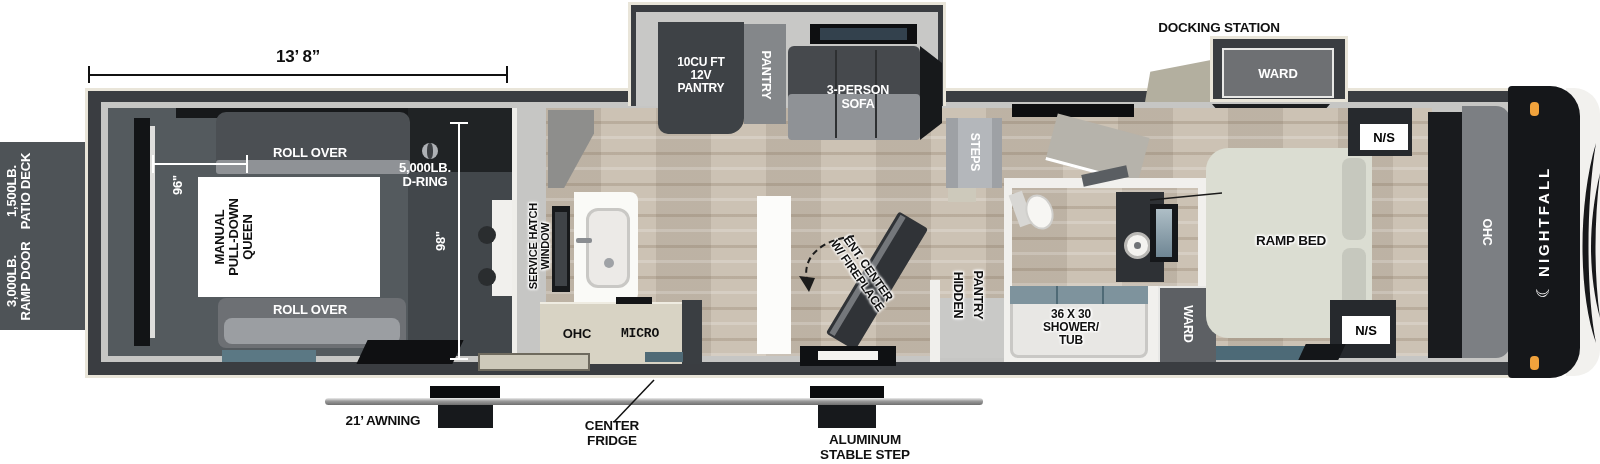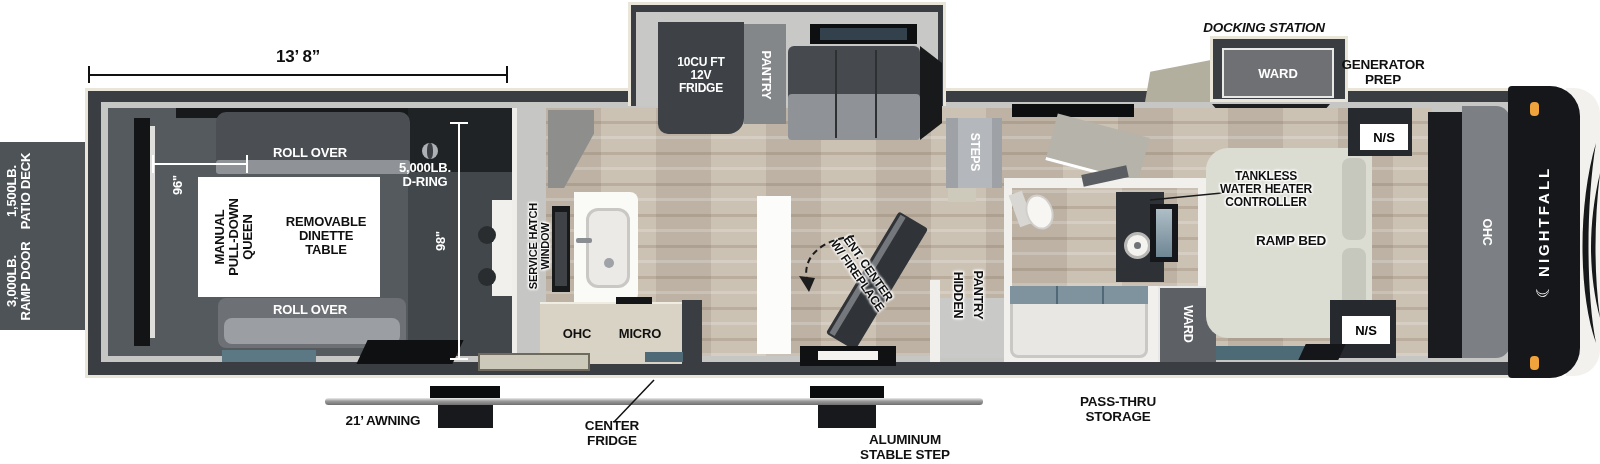--- a/index.html
+++ b/index.html
@@ -62,23 +62,20 @@
   <div class="lbl wt f13" style="left:235px;top:146px;width:150px;">ROLL OVER</div>
 
   <div class="a" style="left:218px;top:298px;width:188px;height:50px;background:#6d7074;border-radius:8px;"></div>
   <div class="a" style="left:224px;top:318px;width:176px;height:26px;background:#9b9ea2;border-radius:8px;"></div>
   <div class="lbl wt f13" style="left:235px;top:303px;width:150px;">ROLL OVER</div>
 
   <div class="a" style="left:198px;top:177px;width:182px;height:120px;background:#ffffff;">
     <div class="lbl f13 r-90" style="left:-11px;top:30px;width:112px;height:60px;">MANUAL
 PULL-DOWN
 QUEEN</div>
-    <div class="lbl f13" style="left:78px;top:38px;width:100px;">REMOVABLE
-DINETTE
-TABLE</div>
   </div>
 
   <div class="a" style="left:362px;top:340px;width:96px;height:24px;background:#0f1012;transform:skewX(-25deg);"></div>
   <div class="a" style="left:222px;top:350px;width:94px;height:12px;background:#5b7884;"></div>
   <div class="a" style="left:492px;top:200px;width:20px;height:96px;background:#f1f0ed;"></div>
   <div class="a" style="left:478px;top:226px;width:18px;height:18px;border-radius:50%;background:#2a2d2f;"></div>
   <div class="a" style="left:478px;top:268px;width:18px;height:18px;border-radius:50%;background:#2a2d2f;"></div>
 
   <div class="a" style="left:152px;top:163px;width:96px;height:2px;background:#fff;"></div>
   <div class="a" style="left:152px;top:155px;width:2px;height:18px;background:#fff;"></div>
@@ -108,38 +105,40 @@
 
   <div class="a" style="left:574px;top:192px;width:64px;height:110px;background:#fafaf7;border-radius:0 8px 8px 0;"></div>
   <div class="a" style="left:586px;top:208px;width:44px;height:80px;background:#eceae7;border:3px solid #c9c8c5;border-radius:12px;box-sizing:border-box;"></div>
   <div class="a" style="left:604px;top:258px;width:10px;height:10px;border-radius:50%;background:#9fa2a6;"></div>
   <div class="a" style="left:576px;top:238px;width:16px;height:5px;background:#8a8d91;border-radius:2px;"></div>
 
   <div class="a grain" style="left:540px;top:302px;width:142px;height:62px;background:#d8d3c4;border-top:2px solid #efece2;box-sizing:border-box;"></div>
   <div class="a" style="left:616px;top:297px;width:36px;height:7px;background:#141517;"></div>
   <div class="a" style="left:682px;top:300px;width:20px;height:64px;background:#3a3e42;"></div>
   <div class="lbl f13" style="left:552px;top:327px;width:50px;">OHC</div>
-  <div class="lbl f13" style="left:605px;top:327px;width:70px;">MICRO</div>
+  <div class="lbl f13" style="left:605px;top:327px;width:70px;font-family:Liberation Mono, monospace;">MICRO</div>
   <div class="a" style="left:645px;top:352px;width:38px;height:10px;background:#4f6a76;"></div>
 
   <div class="a" style="left:757px;top:196px;width:34px;height:158px;background:#fcfcfa;"></div>
 
   <div class="a" style="left:658px;top:22px;width:86px;height:112px;background:#3e4246;border-radius:0 0 16px 10px;"></div>
   <div class="lbl wt f12" style="left:662px;top:56px;width:78px;">10CU FT
 12V
-FRIDGE</div>
+PANTRY</div>
   <div class="a" style="left:744px;top:24px;width:42px;height:100px;background:#84878a;"></div>
   <div class="lbl wt f125 r90" style="left:730px;top:68px;width:70px;height:14px;">PANTRY</div>
   <div class="a" style="left:810px;top:24px;width:107px;height:20px;background:#0e0f11;"></div>
   <div class="a" style="left:820px;top:28px;width:87px;height:12px;background:#33414d;"></div>
   <div class="a" style="left:788px;top:46px;width:132px;height:94px;background:#46494d;border-radius:6px;"></div>
   <div class="a" style="left:788px;top:94px;width:132px;height:46px;background:#8f9296;border-radius:4px;"></div>
   <div class="a" style="left:835px;top:50px;width:2px;height:88px;background:#2e3032;"></div>
   <div class="a" style="left:875px;top:50px;width:2px;height:88px;background:#2e3032;"></div>
   <div class="a" style="left:920px;top:46px;width:22px;height:94px;background:#17191b;clip-path:polygon(0 0,100% 18%,100% 82%,0 100%);"></div>
+  <div class="lbl wt f125" style="left:802px;top:84px;width:112px;">3-PERSON
+SOFA</div>
 
   <div class="a" style="left:860px;top:210px;width:34px;height:142px;background:#303337;border-radius:3px;transform:rotate(31deg);">
     <span class="a" style="left:3px;top:2px;width:6px;height:138px;background:#74777b;"></span>
   </div>
   <div class="lbl f12 halo" style="left:796px;top:258px;width:128px;height:32px;transform:rotate(55deg);">ENT. CENTER
 W/ FIREPLACE</div>
   <svg class="a" style="left:790px;top:226px;" width="80" height="70" viewBox="0 0 80 70">
     <path d="M64 10 C 30 14, 12 32, 17 54" fill="none" stroke="#1c1c1c" stroke-width="2" stroke-dasharray="6 4"></path>
     <path d="M9 50 L19 66 L25 52 Z" fill="#1c1c1c"></path>
   </svg>
@@ -166,34 +165,34 @@
     <div class="a" style="left:112px;top:14px;width:48px;height:90px;background:#2e3135;"></div>
     <div class="a" style="left:120px;top:54px;width:27px;height:27px;border-radius:50%;background:#f4f3f0;border:3px solid #b9b8b5;box-sizing:border-box;"></div>
     <div class="a" style="left:130px;top:64px;width:7px;height:7px;border-radius:50%;background:#6f7276;"></div>
     <div class="a" style="left:146px;top:26px;width:28px;height:58px;background:#15171a;"></div>
     <div class="a" style="left:152px;top:31px;width:16px;height:48px;background:linear-gradient(#aebec6,#6f8694);"></div>
     <div class="a" style="left:78px;top:-8px;width:46px;height:12px;background:#5a5e62;transform:rotate(-12deg);"></div>
     <div class="a" style="left:6px;top:108px;width:138px;height:72px;background:#e8e7e4;border:3px solid #c9c8c5;border-radius:0 0 8px 8px;box-sizing:border-box;"></div>
     <div class="a" style="left:6px;top:108px;width:138px;height:18px;background:#7e939d;"></div>
     <div class="a" style="left:52px;top:108px;width:2px;height:18px;background:#4f6a76;"></div>
     <div class="a" style="left:98px;top:108px;width:2px;height:18px;background:#4f6a76;"></div>
+    <div class="lbl f12 halo" style="left:12px;top:130px;width:110px;">36 X 30
+SHOWER/
+TUB</div>
   </div>
 
   <div class="a grain" style="left:1158px;top:286px;width:58px;height:76px;background:#5d6064;border-left:2px solid #e8e8e6;border-top:2px solid #e8e8e6;box-sizing:border-box;"></div>
   <div class="lbl wt f125 r90" style="left:1157px;top:317px;width:60px;height:14px;">WARD</div>
 
   <div class="a" style="left:1206px;top:148px;width:166px;height:190px;background:#dbddd2;border-radius:22px 4px 4px 22px;"></div>
   <div class="a" style="left:1342px;top:158px;width:24px;height:82px;background:#c6c8be;border-radius:8px;"></div>
   <div class="a" style="left:1342px;top:248px;width:24px;height:82px;background:#c6c8be;border-radius:8px;"></div>
   <svg class="a" style="left:1150px;top:190px;" width="72" height="12" viewBox="0 0 72 12">
     <line x1="0" y1="10" x2="72" y2="3" stroke="#1a1a1a" stroke-width="1.5"></line>
   </svg>
-  <div class="lbl f12 halo" style="left:1206px;top:170px;width:120px;">TANKLESS
-WATER HEATER
-CONTROLLER</div>
   <div class="lbl f14 halo" style="left:1231px;top:234px;width:120px;">RAMP BED</div>
 
   <div class="a" style="left:1348px;top:108px;width:64px;height:48px;background:#26292d;"></div>
   <div class="a" style="left:1360px;top:124px;width:48px;height:26px;background:#fff;display:flex;align-items:center;justify-content:center;">
     <span class="f13" style="font-weight:bold;">N/S</span>
   </div>
   <div class="a" style="left:1330px;top:300px;width:66px;height:58px;background:#26292d;"></div>
   <div class="a" style="left:1342px;top:316px;width:48px;height:28px;background:#fff;display:flex;align-items:center;justify-content:center;">
     <span class="f13" style="font-weight:bold;">N/S</span>
   </div>
@@ -227,22 +226,18 @@
   <div class="a" style="left:818px;top:404px;width:58px;height:24px;background:#17191c;"></div>
   <div class="a" style="left:325px;top:398px;width:658px;height:7px;border-radius:4px;background:linear-gradient(#ececec,#9a9a9a 45%,#6f6f6f);"></div>
 
   <svg class="a" style="left:608px;top:376px;" width="52" height="48" viewBox="0 0 52 48">
     <line x1="6" y1="46" x2="46" y2="4" stroke="#111" stroke-width="1.5"></line>
   </svg>
 
   <div class="lbl f14" style="left:323px;top:414px;width:120px;">21’ AWNING</div>
   <div class="lbl f14" style="left:550px;top:419px;width:124px;">CENTER
 FRIDGE</div>
-  <div class="lbl f14" style="left:843px;top:433px;width:124px;">ALUMINUM
+  <div class="lbl f14" style="left:803px;top:433px;width:124px;">ALUMINUM
 STABLE STEP</div>
-  <div class="lbl f14" style="left:1056px;top:395px;width:124px;">PASS-THRU
-STORAGE</div>
-
-  <div class="lbl f14" style="left:1182px;top:21px;width:164px;font-style:italic;">DOCKING STATION</div>
-  <div class="lbl f14" style="left:1321px;top:58px;width:124px;">GENERATOR
-PREP</div>
+
+  <div class="lbl f14" style="left:1137px;top:21px;width:164px;">DOCKING STATION</div>
 
 </div>
 
 </body></html>

